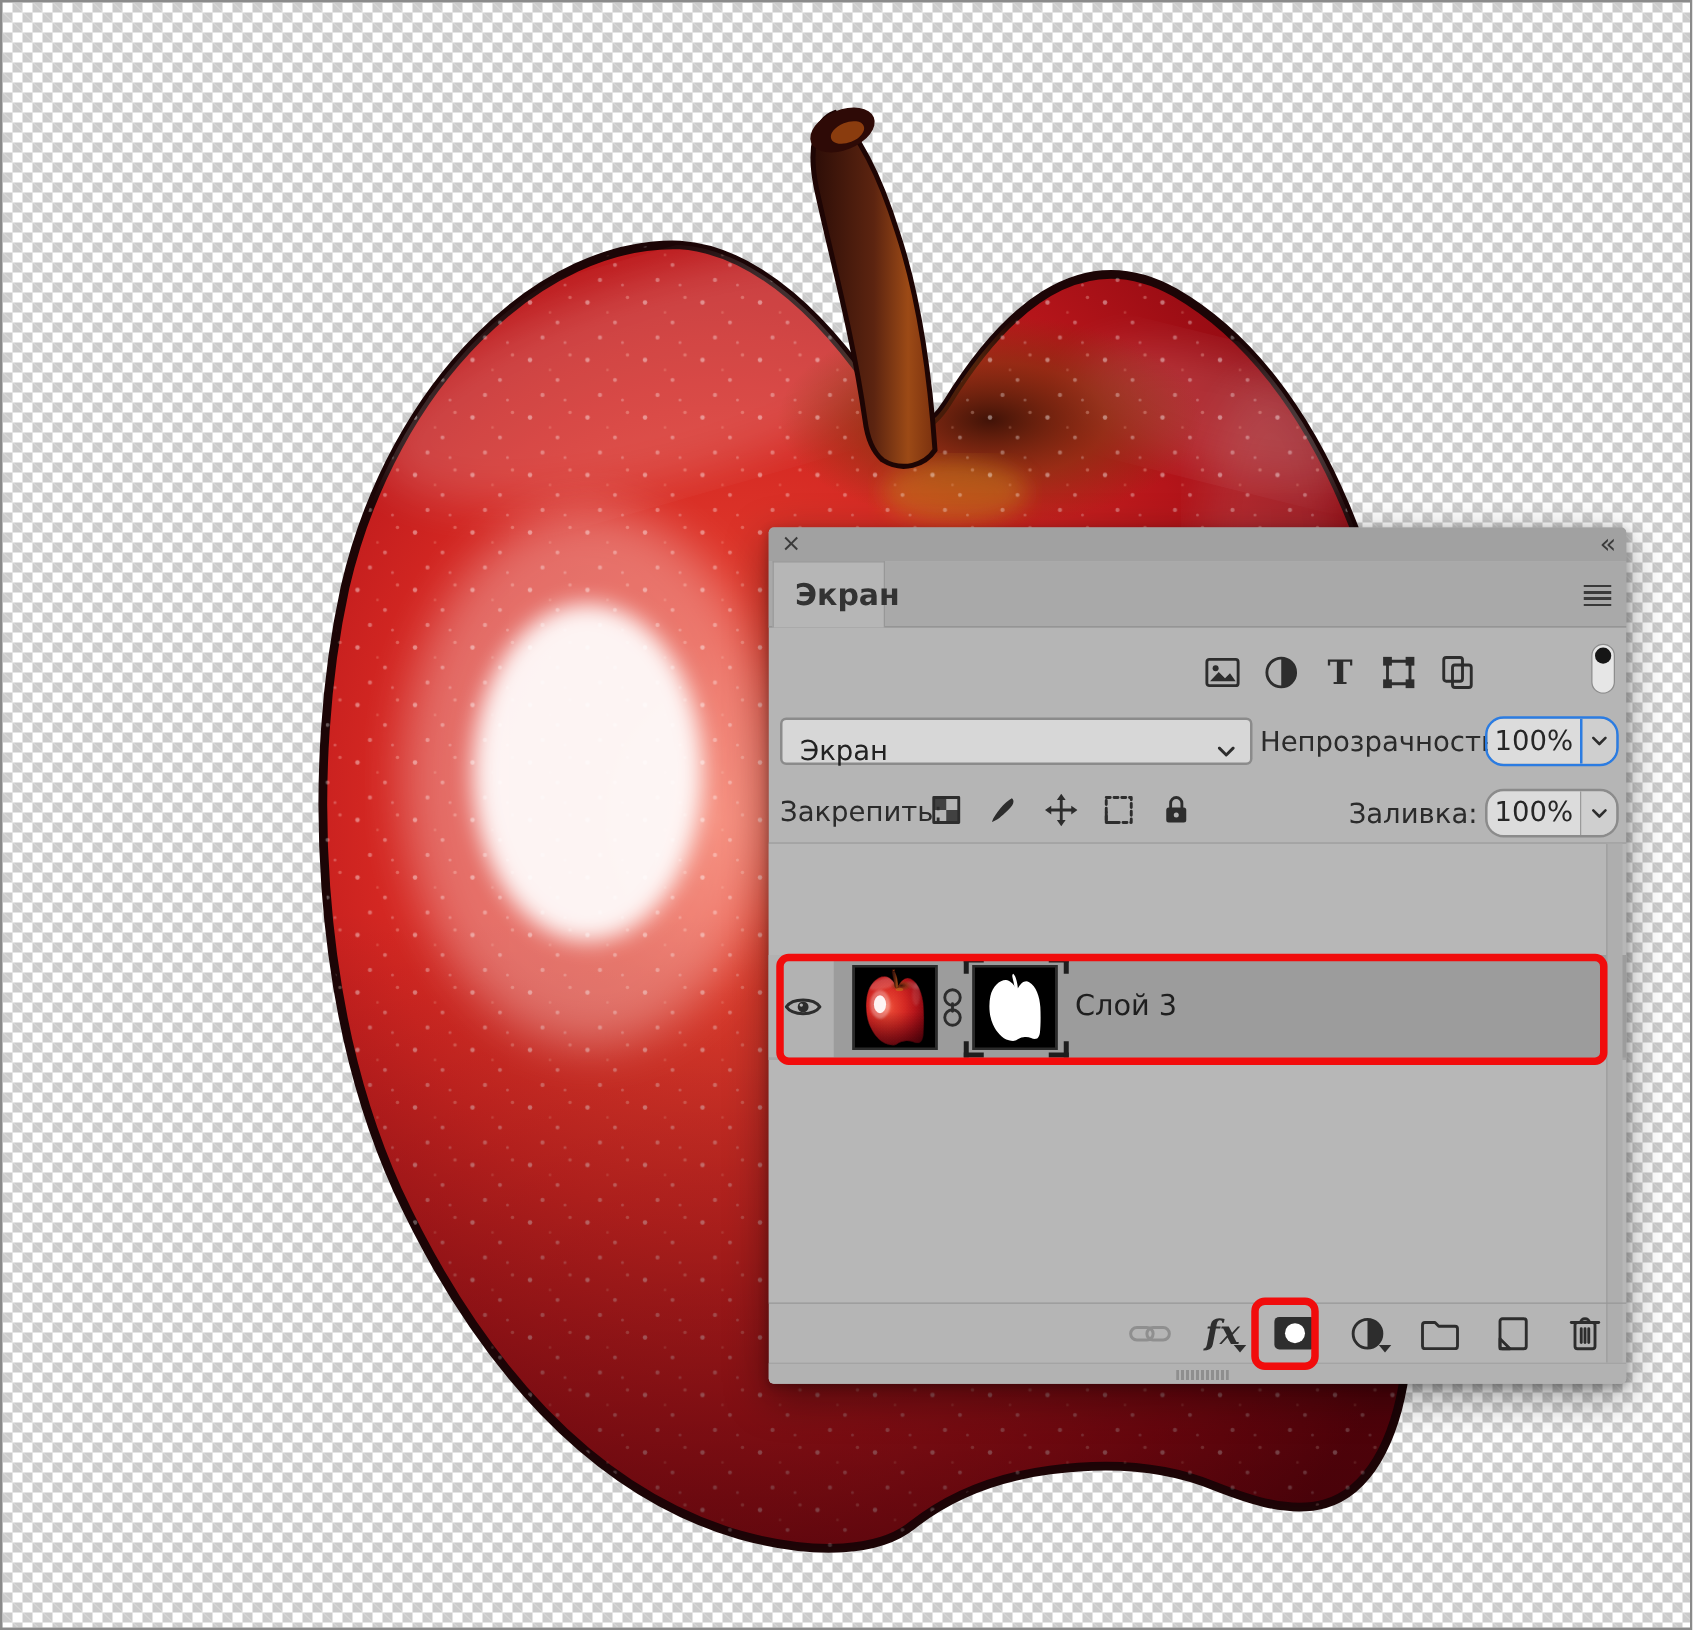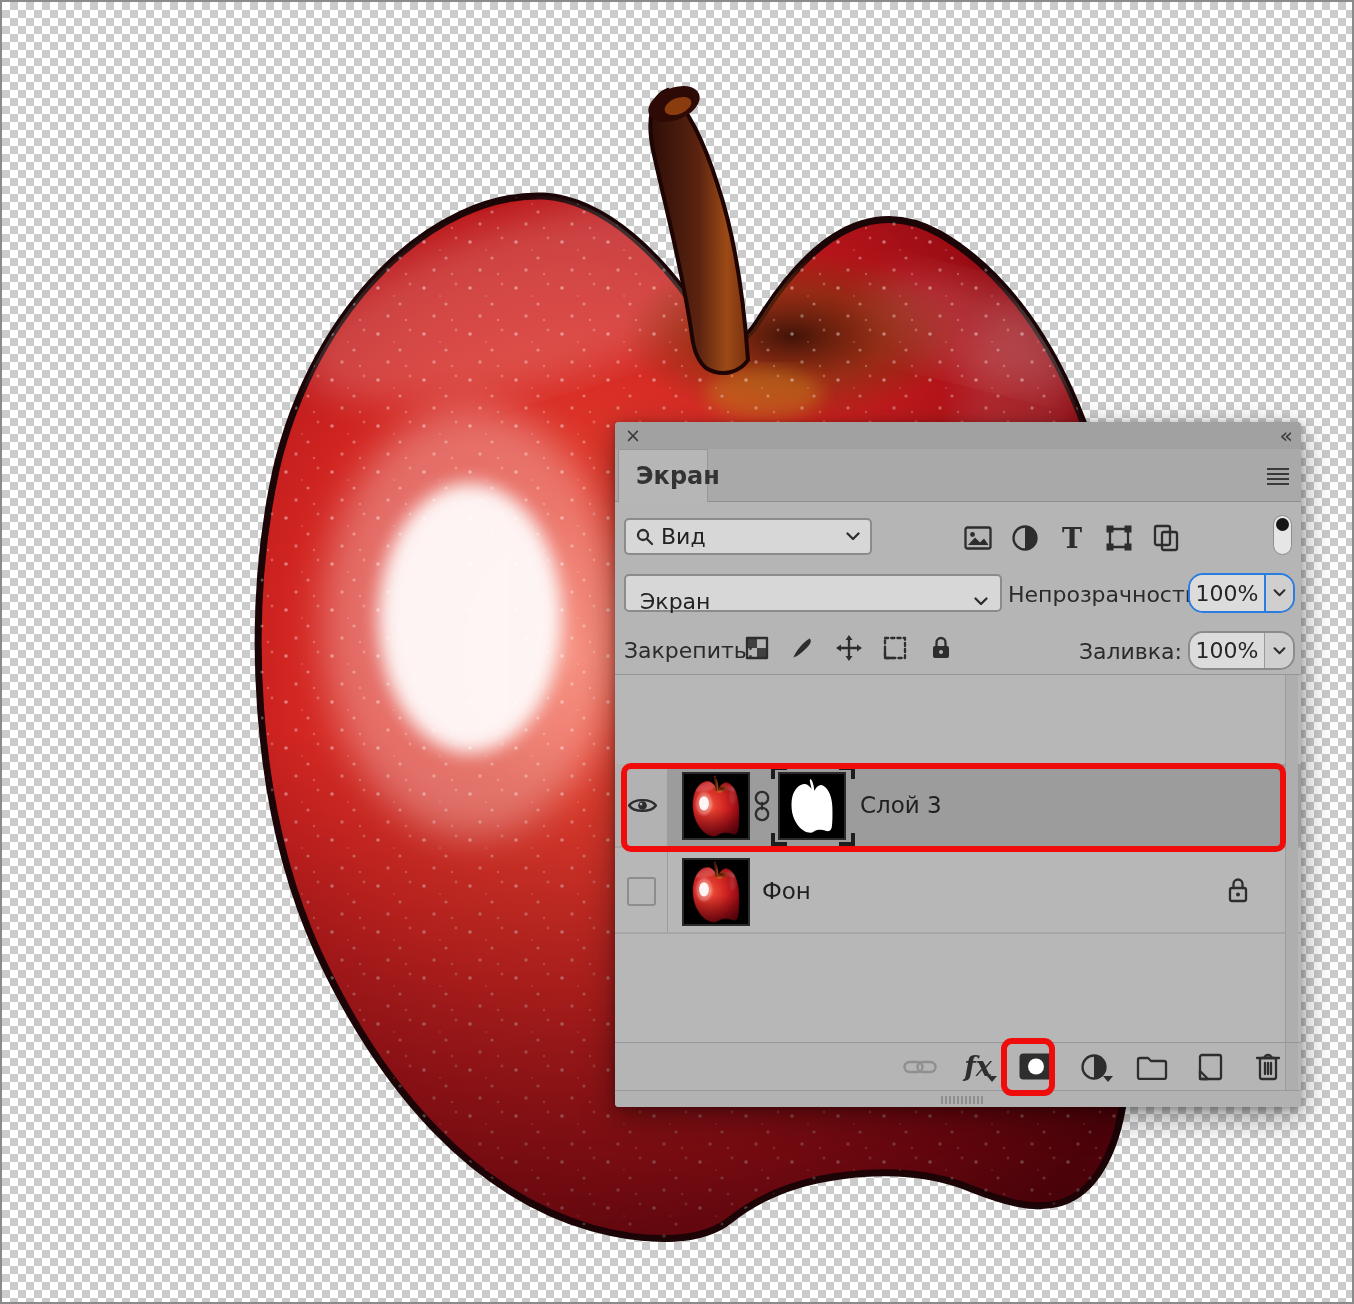--- a/index.html
+++ b/index.html
@@ -225,30 +225,20 @@
       <span class="btn-collapse">«</span>
     </div>
 
     <div class="tabbar">
       <div class="tab-layers">
         <span>Экран</span>
       </div>
       <div class="menu-icon"></div>
     </div>
 
-    <div class="combo combo-filter">
-      <svg width="18" height="18" viewBox="0 0 18 18">
-        <circle class="stroke" cx="7" cy="7" r="5"></circle>
-          <line class="stroke" x1="11" y1="11" x2="16" y2="16"></line>
-      </svg>
-      <span class="grow">Вид</span>
-      <svg width="14" height="9" viewBox="0 0 14 9">
-        <polyline class="stroke" points="1.5,1.5 7,7 12.5,1.5"></polyline>
-      </svg>
-    </div>
     <div class="filter-icons">
       <div class="ficon">
         <svg width="28" height="26" viewBox="0 0 28 26">
             <rect class="stroke" x="1.5" y="2.5" width="25" height="21" rx="2"></rect>
             <circle class="fill" cx="8.5" cy="9.5" r="2.4"></circle>
             <path class="fill" d="M4 20 L11 12.5 L16 17.5 L20 13.5 L24.5 20 Z"></path>
           </svg>
       </div>
       <div class="ficon">
         <svg width="28" height="28" viewBox="0 0 28 28">
@@ -372,36 +362,20 @@
         </div>
         <div class="mask-brackets">
           <i class="tl"></i>
             <i class="tr"></i>
             <i class="bl"></i>
             <i class="br"></i>
         </div>
         <div class="layer-label">Слой 3</div>
       </div>
 
-      <div class="layer-row row-bg">
-        <div class="vis-cell">
-          <div class="vis-box"></div>
-        </div>
-        <div class="thumb thumb-img">
-          <svg viewBox="230 60 930 1210">
-              <use href="#apple-art"></use>
-            </svg>
-        </div>
-        <div class="layer-label">Фон</div>
-        <svg class="bg-lock" width="24" height="30" viewBox="0 0 24 28">
-          <path class="stroke" d="M7.5 12 V8 a4.5 4.5 0 0 1 9 0 v4" stroke-width="2.6"></path>
-          <rect class="stroke" x="4" y="12" width="16" height="13" rx="2" stroke-width="2.6"></rect>
-          <circle class="fill" cx="12" cy="18.5" r="2"></circle>
-        </svg>
-      </div>
     </div>
     <div class="gutter"></div>
 
     <div class="footer">
       <div class="fbtn">
         <svg width="34" height="18" viewBox="0 0 34 18">
             <rect x="1.5" y="4" width="18" height="10" rx="5" fill="none" stroke="#8f8f8f" stroke-width="2.4"></rect>
             <rect x="14.5" y="4" width="18" height="10" rx="5" fill="none" stroke="#8f8f8f" stroke-width="2.4"></rect>
           </svg>
       </div>

